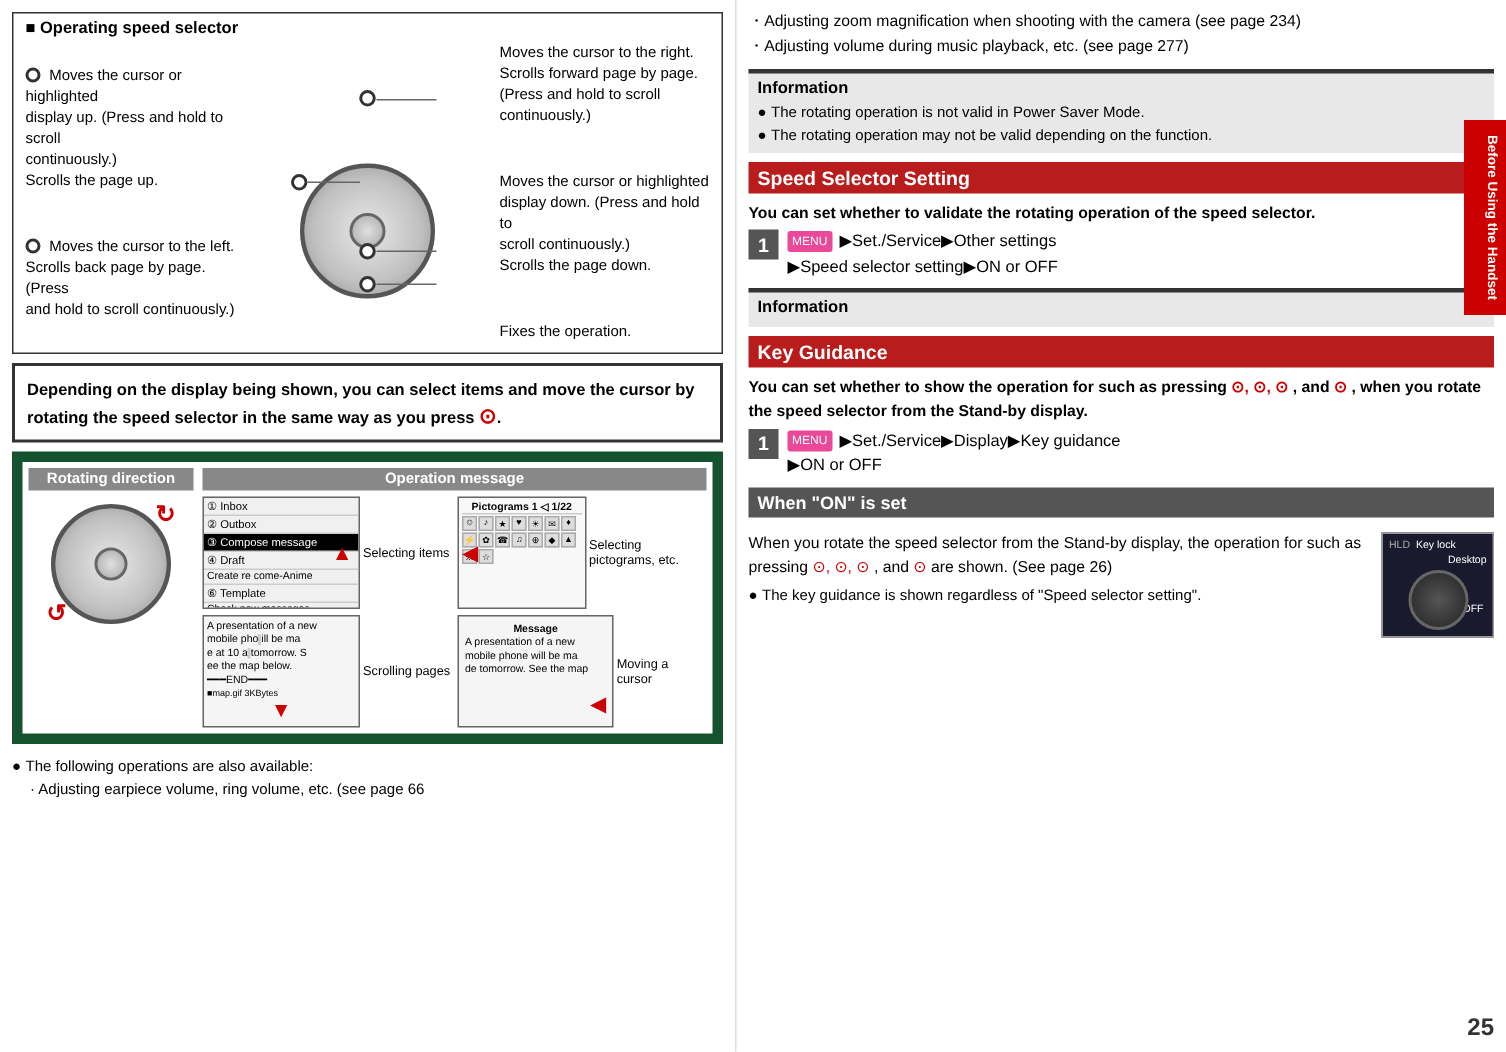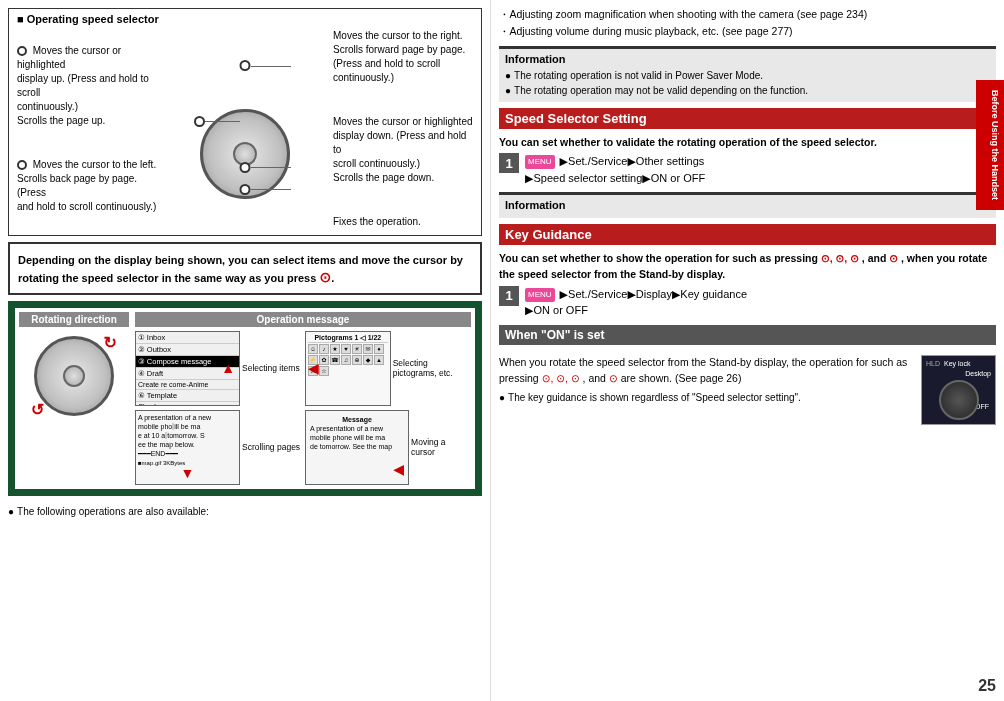--- a/index.html
+++ b/index.html
@@ -605,20 +605,23 @@
               <div class="cursor-arrow">◀</div>
             </div>
             <div class="op-caption">Moving a cursor</div>
           </div>
         </div>
       </div>
     </div>
 
     <div class="following-ops">
       <div class="bullet">The following operations are also available:</div>
+      <div style="padding-left:12px; font-size:10px;">
+        · <span>Adjusting earpiece volume, ring volume, etc. (see page 66</span>
+      </div>
     </div>
 
   </div>
 
   <div class="right-col">
 
     <ul class="top-bullets">
       <li>Adjusting zoom magnification when shooting with the camera (see page 234)</li>
       <li>Adjusting volume during music playback, etc. (see page 277)</li>
     </ul>

